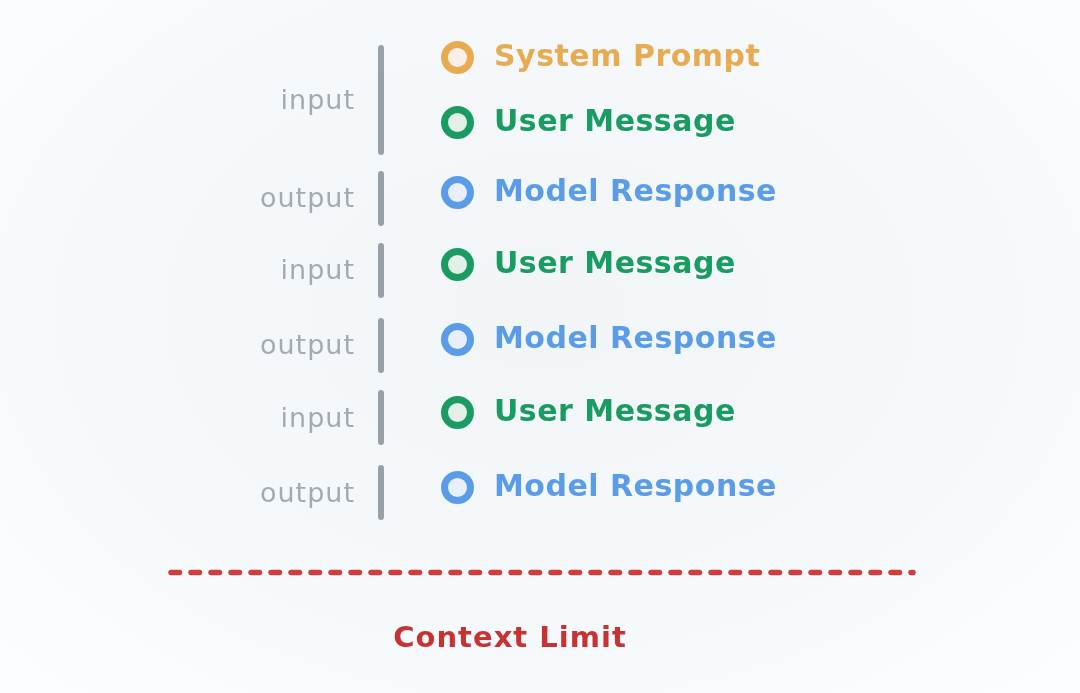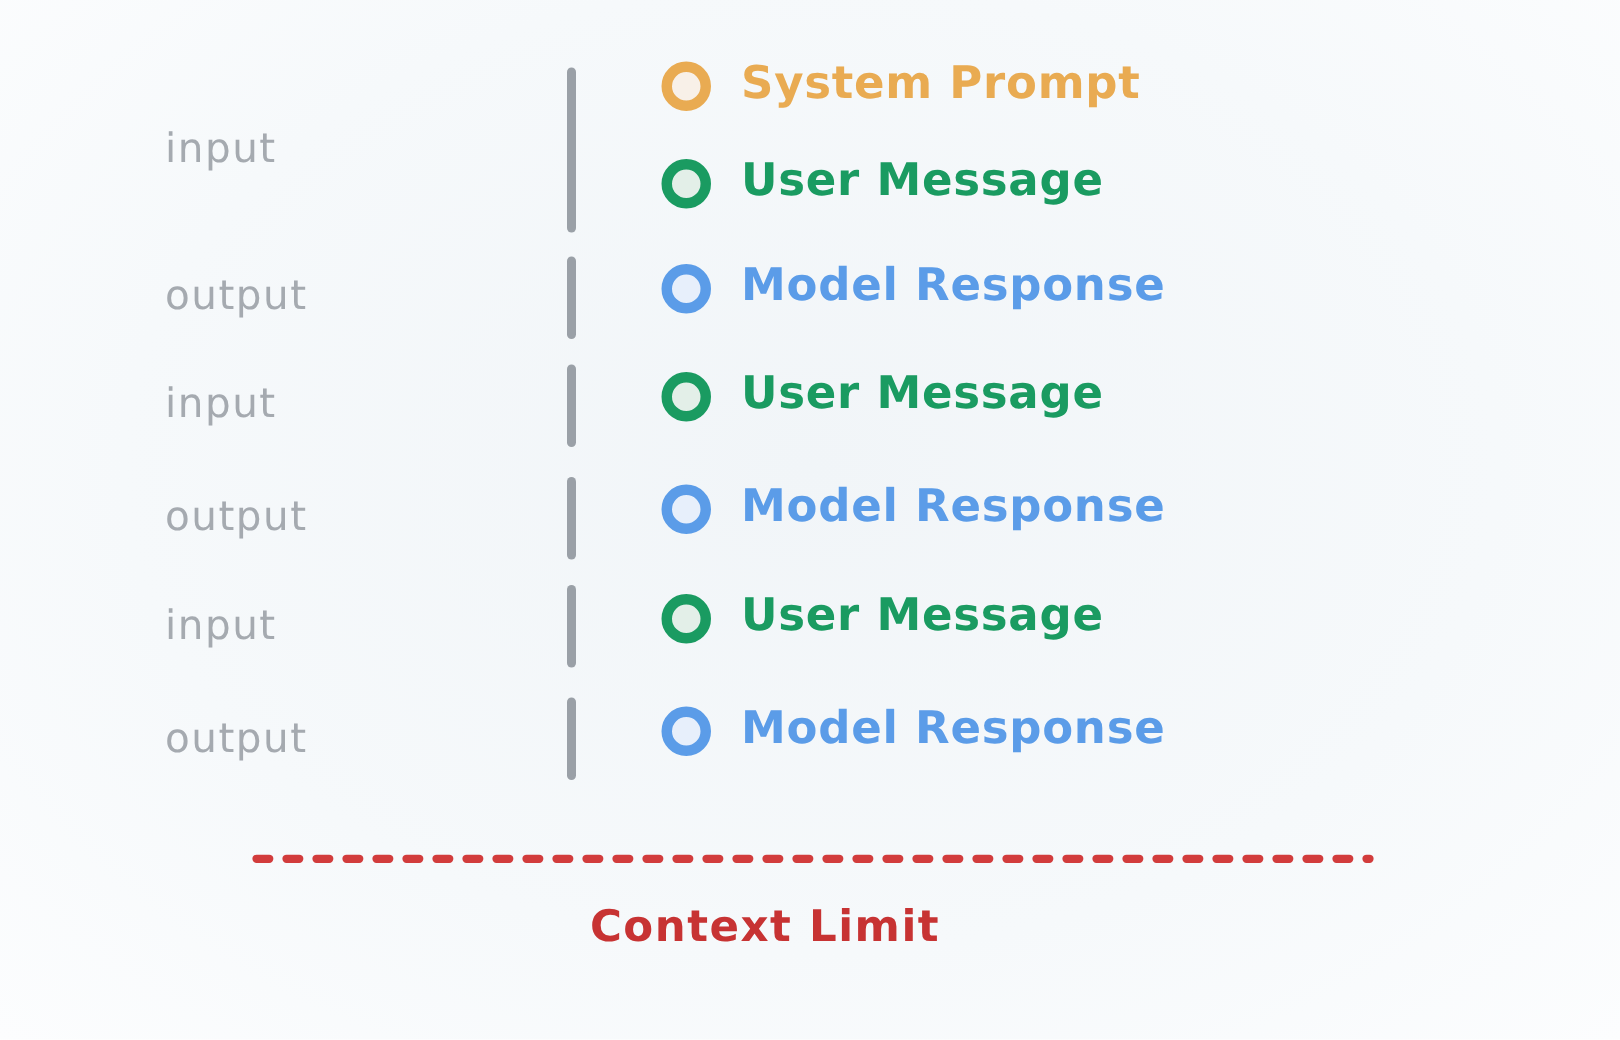--- a/index.html
+++ b/index.html
@@ -13,20 +13,21 @@
     height: 693px;
     overflow: hidden;
     background: radial-gradient(ellipse at 50% 45%, #f1f5f8 0%, #f6f9fb 60%, #fcfdfe 100%);
   }
   .side-label {
     position: absolute;
     left: 110px;
     width: 245px;
     height: 40px;
     line-height: 40px;
+    text-align: right;
     font-size: 27px;
     letter-spacing: 1px;
     font-weight: 500;
   }
   .bar {
     position: absolute;
     left: 378px;
     width: 6px;
     border-radius: 3px;
   }
@@ -115,15 +116,15 @@
   </div>
   <div class="item" style="top:471px">
     <span class="ring" style="border-color: rgb(91, 156, 232); background-color: rgb(231, 239, 251);"></span>
     <span class="item-text" style="color: rgb(91, 156, 232);">Model Response</span>
   </div>
 
   <svg class="dash-svg" width="750" height="9">
     <line x1="4" y1="4.5" x2="746" y2="4.5" stroke-width="5.5" stroke-linecap="round" stroke-dasharray="8.5 11.5" stroke="#d23c3c"></line>
   </svg>
 
-  <div class="context-limit" style="color: rgb(199, 51, 51);">Context Limit</div>
+  <div class="context-limit" style="color: rgb(199, 51, 51); margin-top: 20px;">Context Limit</div>
 
 </div>
 
 </body></html>

